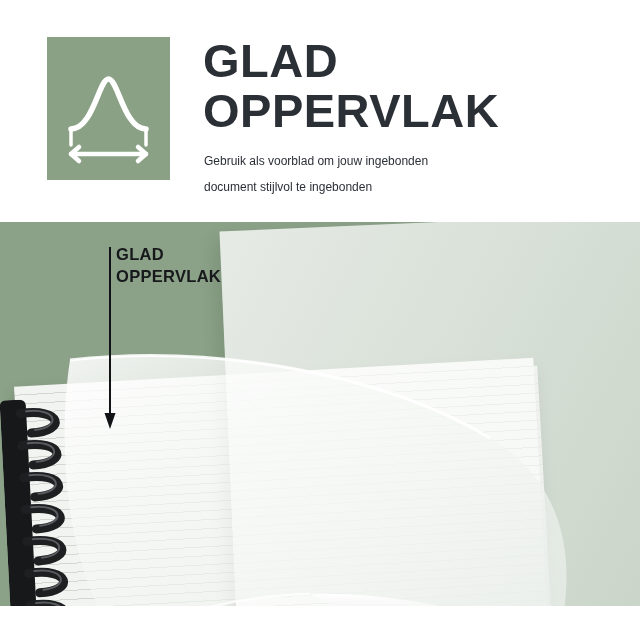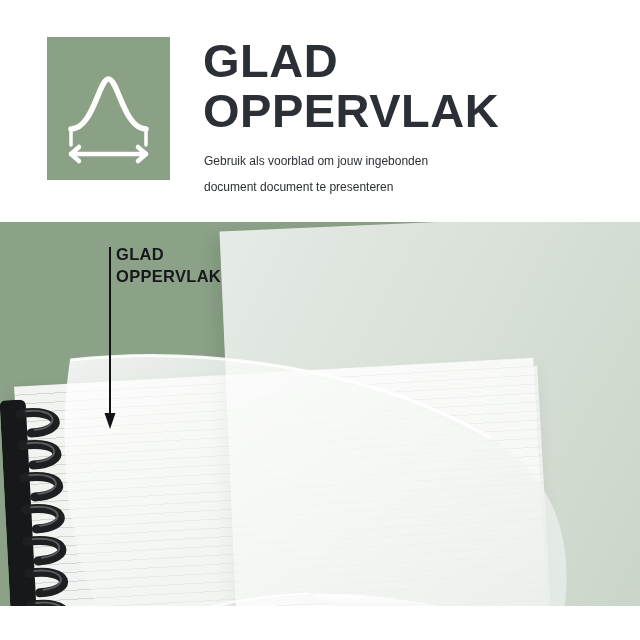--- a/index.html
+++ b/index.html
@@ -192,21 +192,21 @@
       </span>
     </div>
 
     <div class="headline">
       <div class="line">GLAD</div>
       <div class="line">OPPERVLAK</div>
     </div>
 
     <div class="subcopy">
       <div>Gebruik als voorblad om jouw ingebonden</div>
-      <div>document document te presenteren</div>
+      <div>document stijlvol te ingebonden</div>
     </div>
   </div>
 
   <div class="photo">
 
     <div class="sheet-stack s2">
       <div class="sheet-lines"></div>
     </div>
     <div class="sheet-stack">
       <div class="sheet-lines"></div>

